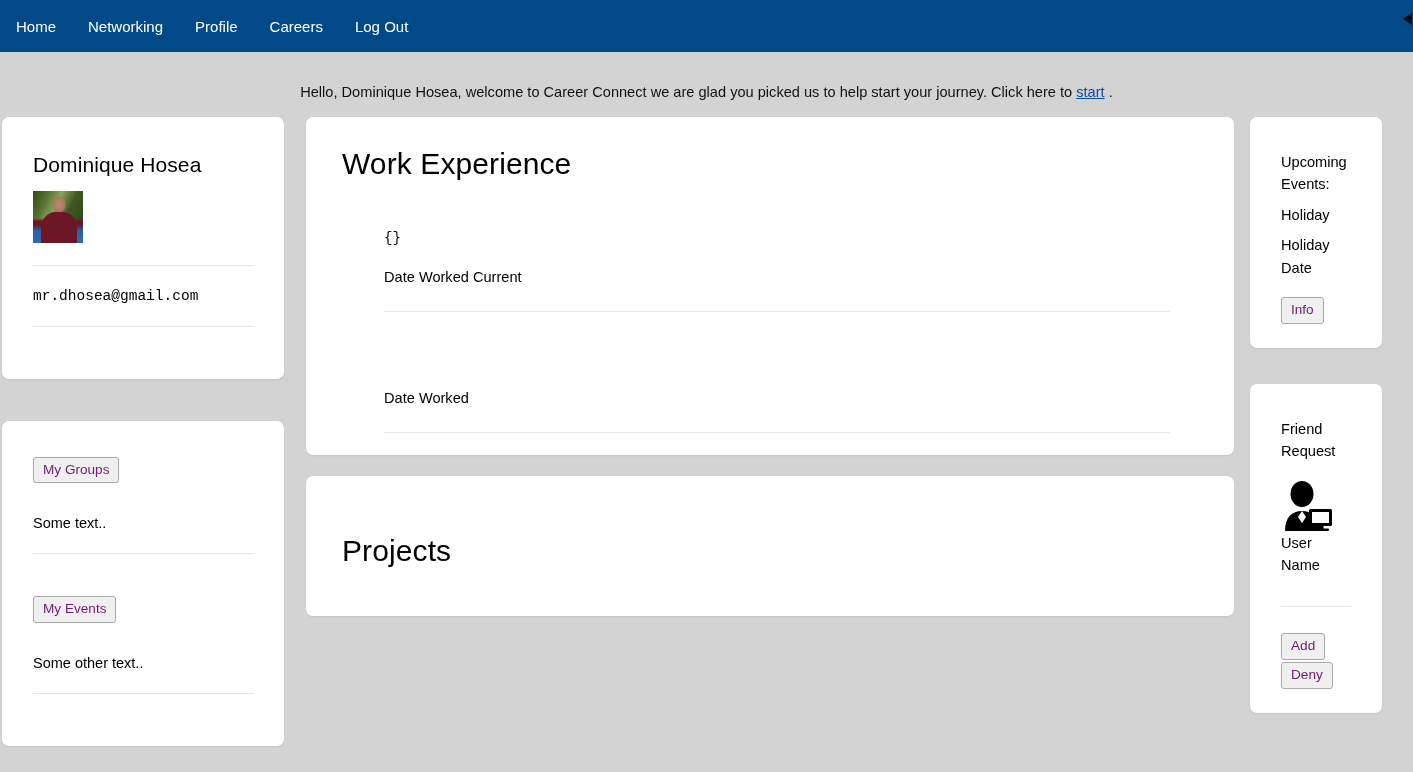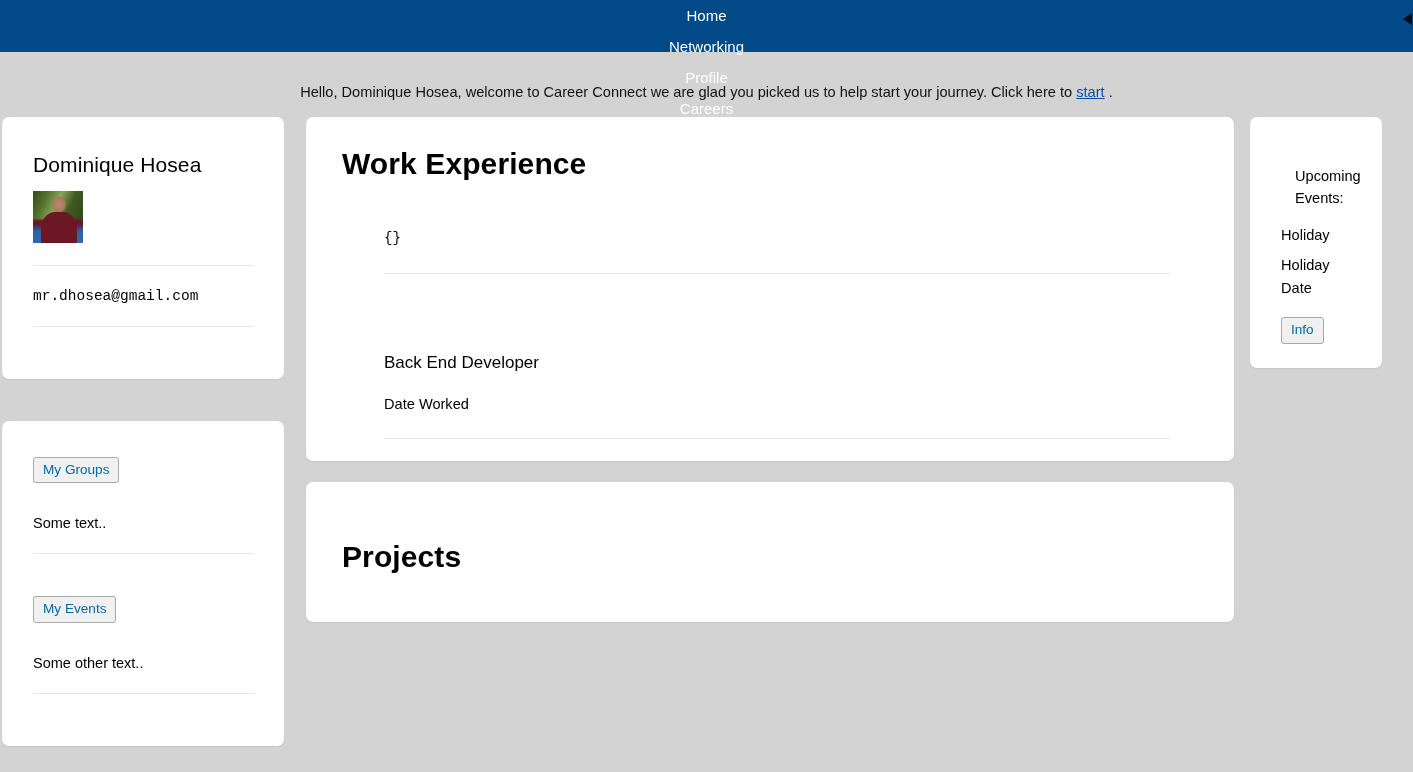--- a/index.html
+++ b/index.html
@@ -15,21 +15,20 @@
   }
 
   
   .navbar {
     height: 52px;
     background: #014a87;
     display: flex;
     align-items: center;
     padding: 0 0 0 0;
     position: relative;
-    flex-direction: column;
   }
   .nav-link {
     color: #ffffff;
     font-size: 15px;
     text-decoration: none;
     padding: 8px 16px;
     display: inline-block;
     line-height: 1;
     white-space: nowrap;
   }
@@ -116,35 +115,35 @@
     height: 58%;
     background: #6b1726;
     border-radius: 40% 40% 0 0 / 55% 55% 0 0;
     z-index: 1;
   }
   .email-text { font-size: 14.5px; font-family: Liberation Mono, monospace; }
 
   .btn {
     font-family: "Liberation Sans", sans-serif;
     font-size: 13.6px;
-    color: #0369a1;
+    color: #701a75;
     background: #f0f0f0;
     border: 1px solid #a9a9a9;
     border-radius: 3px;
     padding: 4px 9px;
     line-height: 1.25;
     cursor: pointer;
     display: inline-block;
   }
   .text-line { font-size: 14.5px; margin: 32px 0 0 0; }
 
   
   .section-title {
     font-size: 30px;
-    font-weight: 700;
+    font-weight: 400;
     margin: 0 0 0 5px;
     letter-spacing: 0.1px;
   }
   .job { padding-left: 47px; padding-right: 8px; }
   .job-first { margin-top: 48px; }
   .job-title {
     font-size: 17px;
     font-weight: 400;
     margin: 0 0 0 0;
     line-height: 1.3;
@@ -171,21 +170,21 @@
     margin: 26px 0 0 0;
     width: 786px;
   }
   .job-second { margin-top: 78px; }
   .projects-title { margin-top: 28px; }
 
   
   .right-label {
     font-size: 14.6px;
     line-height: 1.55;
-    margin: 14px;
+    margin: 0;
     max-width: 74px;
   }
   .right-item {
     font-size: 14.6px;
     line-height: 1.55;
     margin: 8px 0 0 0;
     max-width: 74px;
   }
   .right-btn-wrap { margin-top: 17px; }
   .fr-avatar { margin: 18px 0 0 0; display: block; }
@@ -249,25 +248,25 @@
 
   </div>
 
   <div class="col-main">
 
     <div class="card card-main">
       <h1 class="section-title">Work Experience</h1>
 
       <div class="job job-first">
         <p class="job-title-placeholder">{}</p>
+        <p class="job-date">Date Worked Current</p>
         <hr class="job-sep">
       </div>
 
       <div class="job job-second">
-        <h3 class="job-title">Back End Developer</h3>
         <p class="job-date">Date Worked</p>
         <hr class="job-sep">
       </div>
     </div>
 
     <div class="card card-main" style="min-height:140px">
       <h1 class="section-title projects-title">Projects</h1>
     </div>
 
   </div>
@@ -276,16 +275,36 @@
 
     <div class="card card-right">
       <p class="right-label">Upcoming Events:</p>
       <p class="right-item">Holiday</p>
       <p class="right-item">Holiday Date</p>
       <div class="right-btn-wrap">
         <button class="btn">Info</button>
       </div>
     </div>
 
+    <div class="card card-right">
+      <p class="right-label">Friend Request</p>
+
+      <svg class="fr-avatar" width="52" height="50" viewBox="0 0 52 50">
+        <ellipse cx="21" cy="13" rx="11.5" ry="13" fill="#000"></ellipse>
+        <path d="M4 50 C4 36 11 30 21 30 C31 30 38 36 38 50 Z" fill="#000"></path>
+        <path d="M21 30 L17 36 L21 42 L25 36 Z" fill="#ffffff"></path>
+        <rect x="28" y="28" width="23" height="17" rx="1.5" fill="#000"></rect>
+        <rect x="31" y="31" width="17" height="11" fill="#ffffff"></rect>
+        <rect x="36.5" y="45" width="6" height="3" fill="#000"></rect>
+        <rect x="31" y="47.5" width="17" height="2.5" rx="1" fill="#000"></rect>
+      </svg>
+
+      <p class="fr-name">User Name</p>
+      <hr class="fr-sep">
+      <div class="fr-actions">
+        <button class="btn">Add</button>
+        <button class="btn">Deny</button>
+      </div>
+    </div>
 
   </div>
 
 </div>
 
 </body></html>

